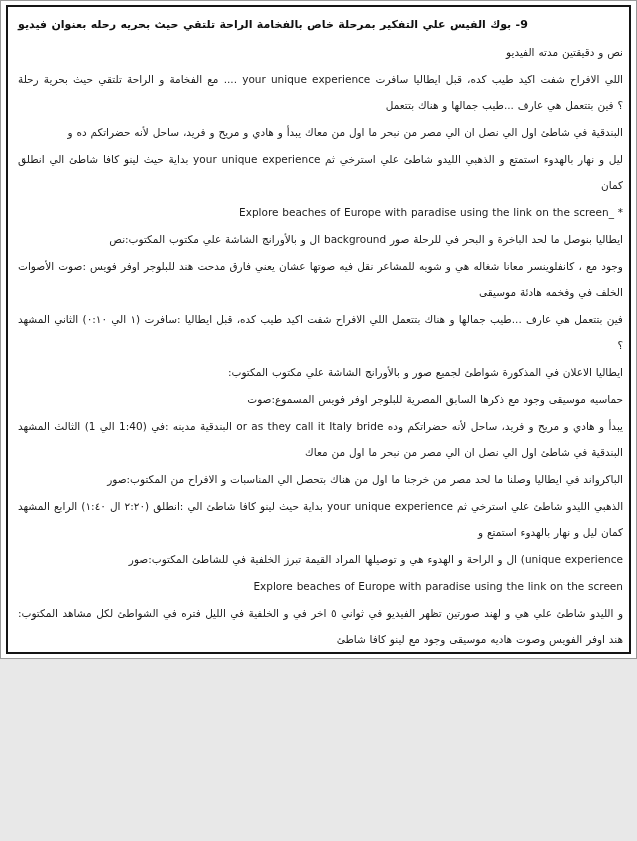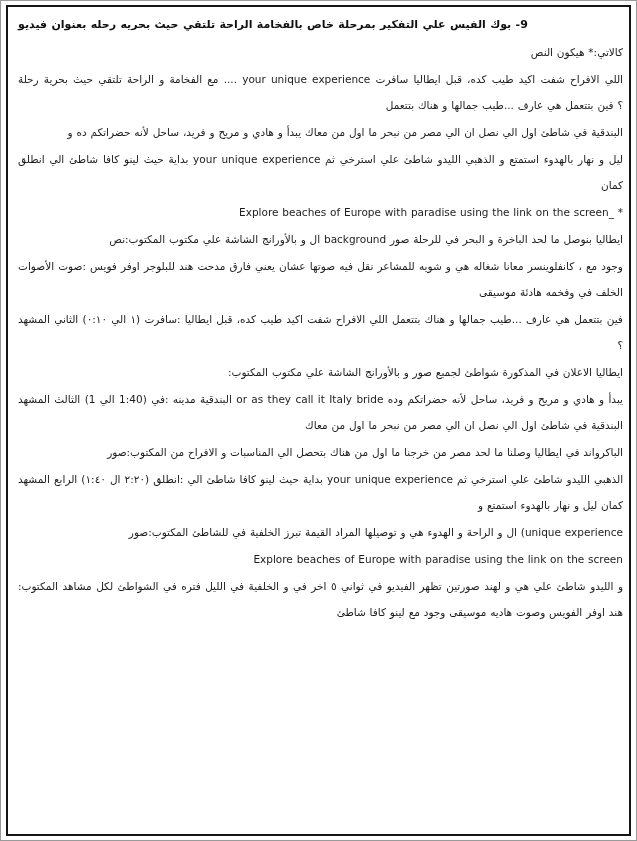--- a/index.html
+++ b/index.html
@@ -1,18 +1,18 @@
 <!DOCTYPE html>
 <html><head>
 <meta charset="utf-8">
 <style>
   html, body { margin: 0; padding: 0; background: #e8e8e8; }
   .page {
     position: relative;
-    width: 637px; height: 841px;
+    width: 637px; height: 659px;
     background: #ffffff;
     border: 1px solid #9a9a9a;
     box-sizing: border-box;
     overflow: hidden;
     font-family: "DejaVu Sans", sans-serif;
   }
   .sheet {
     position: absolute;
     left: 5px; top: 4px; right: 5px; bottom: 4px;
     border: 2px solid #151515;
@@ -40,29 +40,30 @@
   }
   .para bdi { unicode-bidi: isolate; }
 </style>
 </head>
 <body>
 
 <div class="page">
   <div class="sheet">
     <div>
         <p class="para title" dir="rtl"><bdi dir="ltr"><bdi dir="auto">فيديو</bdi> <bdi dir="auto">بعنوان</bdi> <bdi dir="auto">رحله</bdi> <bdi dir="auto">بحريه</bdi> <bdi dir="auto">حيث</bdi> <bdi dir="auto">تلتقي</bdi> <bdi dir="auto">الراحة</bdi> <bdi dir="auto">بالفخامة</bdi> <bdi dir="auto">خاص</bdi> <bdi dir="auto">بمرحلة</bdi> <bdi dir="auto">التفكير</bdi> <bdi dir="auto">علي</bdi> <bdi dir="auto">الفيس</bdi> <bdi dir="auto">بوك</bdi> <bdi dir="auto">-9</bdi></bdi></p>
-        <p class="para" dir="rtl"><bdi dir="ltr"><bdi dir="auto">النص</bdi> <bdi dir="auto">هيكون</bdi> <bdi dir="auto">كالاتي:*</bdi></bdi></p>
+        <p class="para" dir="rtl"><bdi dir="ltr"><bdi dir="auto">الفيديو</bdi> <bdi dir="auto">مدته</bdi> <bdi dir="auto">دقيقتين</bdi> <bdi dir="auto">و</bdi> <bdi dir="auto">نص</bdi></bdi></p>
         <p class="para" dir="rtl"><bdi dir="ltr"><bdi dir="auto">رحلة</bdi> <bdi dir="auto">بحرية</bdi> <bdi dir="auto">حيث</bdi> <bdi dir="auto">تلتقي</bdi> <bdi dir="auto">الراحة</bdi> <bdi dir="auto">و</bdi> <bdi dir="auto">الفخامة</bdi> <bdi dir="auto">مع</bdi> <bdi dir="auto">....</bdi></bdi> <bdi dir="ltr">your unique experience</bdi> <bdi dir="ltr"><bdi dir="auto">سافرت</bdi> <bdi dir="auto">ايطاليا</bdi> <bdi dir="auto">قبل</bdi> <bdi dir="auto">كده،</bdi> <bdi dir="auto">طيب</bdi> <bdi dir="auto">اكيد</bdi> <bdi dir="auto">شفت</bdi> <bdi dir="auto">الافراح</bdi> <bdi dir="auto">اللي</bdi> <bdi dir="auto">بتتعمل</bdi> <bdi dir="auto">هناك</bdi> <bdi dir="auto">و</bdi> <bdi dir="auto">جمالها</bdi> <bdi dir="auto">...طيب</bdi> <bdi dir="auto">عارف</bdi> <bdi dir="auto">هي</bdi> <bdi dir="auto">بتتعمل</bdi> <bdi dir="auto">فين</bdi> <bdi dir="auto">؟</bdi></bdi></p>
         <p class="para" dir="rtl"><bdi dir="ltr"><bdi dir="auto">و</bdi> <bdi dir="auto">ده</bdi> <bdi dir="auto">حضراتكم</bdi> <bdi dir="auto">لأنه</bdi> <bdi dir="auto">ساحل</bdi> <bdi dir="auto">فريد،</bdi> <bdi dir="auto">و</bdi> <bdi dir="auto">مريح</bdi> <bdi dir="auto">و</bdi> <bdi dir="auto">هادي</bdi> <bdi dir="auto">و</bdi> <bdi dir="auto">يبدأ</bdi> <bdi dir="auto">معاك</bdi> <bdi dir="auto">من</bdi> <bdi dir="auto">اول</bdi> <bdi dir="auto">ما</bdi> <bdi dir="auto">نبحر</bdi> <bdi dir="auto">من</bdi> <bdi dir="auto">مصر</bdi> <bdi dir="auto">الي</bdi> <bdi dir="auto">ان</bdi> <bdi dir="auto">نصل</bdi> <bdi dir="auto">الي</bdi> <bdi dir="auto">اول</bdi> <bdi dir="auto">شاطئ</bdi> <bdi dir="auto">في</bdi> <bdi dir="auto">البندقية</bdi></bdi></p>
         <p class="para" dir="rtl"><bdi dir="ltr"><bdi dir="auto">انطلق</bdi> <bdi dir="auto">الي</bdi> <bdi dir="auto">شاطئ</bdi> <bdi dir="auto">كافا</bdi> <bdi dir="auto">لينو</bdi> <bdi dir="auto">حيث</bdi> <bdi dir="auto">بداية</bdi></bdi> <bdi dir="ltr">your unique experience</bdi> <bdi dir="ltr"><bdi dir="auto">ثم</bdi> <bdi dir="auto">استرخي</bdi> <bdi dir="auto">علي</bdi> <bdi dir="auto">شاطئ</bdi> <bdi dir="auto">الليدو</bdi> <bdi dir="auto">الذهبي</bdi> <bdi dir="auto">و</bdi> <bdi dir="auto">استمتع</bdi> <bdi dir="auto">بالهدوء</bdi> <bdi dir="auto">نهار</bdi> <bdi dir="auto">و</bdi> <bdi dir="auto">ليل</bdi> <bdi dir="auto">كمان</bdi></bdi></p>
         <p class="para" dir="rtl"><bdi dir="ltr">Explore beaches of Europe with paradise using the link on the screen_ *</bdi></p>
         <p class="para" dir="rtl"><bdi dir="ltr"><bdi dir="auto">المكتوب:نص</bdi> <bdi dir="auto">مكتوب</bdi> <bdi dir="auto">علي</bdi> <bdi dir="auto">الشاشة</bdi> <bdi dir="auto">بالأورانج</bdi> <bdi dir="auto">و</bdi> <bdi dir="auto">ال</bdi></bdi> <bdi dir="ltr">background</bdi> <bdi dir="ltr"><bdi dir="auto">صور</bdi> <bdi dir="auto">للرحلة</bdi> <bdi dir="auto">في</bdi> <bdi dir="auto">البحر</bdi> <bdi dir="auto">و</bdi> <bdi dir="auto">الباخرة</bdi> <bdi dir="auto">لحد</bdi> <bdi dir="auto">ما</bdi> <bdi dir="auto">بنوصل</bdi> <bdi dir="auto">ايطاليا</bdi></bdi></p>
         <p class="para" dir="rtl"><bdi dir="ltr"><bdi dir="auto">الأصوات</bdi> <bdi dir="auto">:صوت</bdi> <bdi dir="auto">فويس</bdi> <bdi dir="auto">اوفر</bdi> <bdi dir="auto">للبلوجر</bdi> <bdi dir="auto">هند</bdi> <bdi dir="auto">مدحت</bdi> <bdi dir="auto">فارق</bdi> <bdi dir="auto">يعني</bdi> <bdi dir="auto">عشان</bdi> <bdi dir="auto">صوتها</bdi> <bdi dir="auto">فيه</bdi> <bdi dir="auto">نقل</bdi> <bdi dir="auto">للمشاعر</bdi> <bdi dir="auto">شويه</bdi> <bdi dir="auto">و</bdi> <bdi dir="auto">هي</bdi> <bdi dir="auto">شغاله</bdi> <bdi dir="auto">معانا</bdi> <bdi dir="auto">كانفلوينسر</bdi> <bdi dir="auto">،</bdi> <bdi dir="auto">مع</bdi> <bdi dir="auto">وجود</bdi> <bdi dir="auto">موسيقى</bdi> <bdi dir="auto">هادئة</bdi> <bdi dir="auto">وفخمه</bdi> <bdi dir="auto">في</bdi> <bdi dir="auto">الخلف</bdi></bdi></p>
         <p class="para" dir="rtl"><bdi dir="ltr"><bdi dir="auto">المشهد</bdi> <bdi dir="auto">الثاني</bdi> <bdi dir="auto">(٠:١٠</bdi> <bdi dir="auto">الي</bdi> <bdi dir="auto">١)</bdi> <bdi dir="auto">:سافرت</bdi> <bdi dir="auto">ايطاليا</bdi> <bdi dir="auto">قبل</bdi> <bdi dir="auto">كده،</bdi> <bdi dir="auto">طيب</bdi> <bdi dir="auto">اكيد</bdi> <bdi dir="auto">شفت</bdi> <bdi dir="auto">الافراح</bdi> <bdi dir="auto">اللي</bdi> <bdi dir="auto">بتتعمل</bdi> <bdi dir="auto">هناك</bdi> <bdi dir="auto">و</bdi> <bdi dir="auto">جمالها</bdi> <bdi dir="auto">...طيب</bdi> <bdi dir="auto">عارف</bdi> <bdi dir="auto">هي</bdi> <bdi dir="auto">بتتعمل</bdi> <bdi dir="auto">فين</bdi> <bdi dir="auto">؟</bdi></bdi></p>
         <p class="para" dir="rtl"><bdi dir="ltr"><bdi dir="auto">المكتوب:</bdi> <bdi dir="auto">مكتوب</bdi> <bdi dir="auto">علي</bdi> <bdi dir="auto">الشاشة</bdi> <bdi dir="auto">بالأورانج</bdi> <bdi dir="auto">و</bdi> <bdi dir="auto">صور</bdi> <bdi dir="auto">لجميع</bdi> <bdi dir="auto">شواطئ</bdi> <bdi dir="auto">المذكورة</bdi> <bdi dir="auto">في</bdi> <bdi dir="auto">الاعلان</bdi> <bdi dir="auto">ايطاليا</bdi></bdi></p>
+        <p class="para" dir="rtl"><bdi dir="ltr"><bdi dir="auto">المسموع:صوت</bdi> <bdi dir="auto">فويس</bdi> <bdi dir="auto">اوفر</bdi> <bdi dir="auto">للبلوجر</bdi> <bdi dir="auto">المصرية</bdi> <bdi dir="auto">السابق</bdi> <bdi dir="auto">ذكرها</bdi> <bdi dir="auto">مع</bdi> <bdi dir="auto">وجود</bdi> <bdi dir="auto">موسيقى</bdi> <bdi dir="auto">حماسيه</bdi></bdi></p>
         <p class="para" dir="rtl"><bdi dir="ltr"><bdi dir="auto">المشهد</bdi> <bdi dir="auto">الثالث</bdi> <bdi dir="auto">(1</bdi> <bdi dir="auto">الي</bdi> <bdi dir="auto">1:40)</bdi> <bdi dir="auto">:في</bdi> <bdi dir="auto">مدينه</bdi> <bdi dir="auto">البندقية</bdi></bdi> <bdi dir="ltr">or as they call it Italy bride</bdi> <bdi dir="ltr"><bdi dir="auto">وده</bdi> <bdi dir="auto">حضراتكم</bdi> <bdi dir="auto">لأنه</bdi> <bdi dir="auto">ساحل</bdi> <bdi dir="auto">فريد،</bdi> <bdi dir="auto">و</bdi> <bdi dir="auto">مريح</bdi> <bdi dir="auto">و</bdi> <bdi dir="auto">هادي</bdi> <bdi dir="auto">و</bdi> <bdi dir="auto">يبدأ</bdi> <bdi dir="auto">معاك</bdi> <bdi dir="auto">من</bdi> <bdi dir="auto">اول</bdi> <bdi dir="auto">ما</bdi> <bdi dir="auto">نبحر</bdi> <bdi dir="auto">من</bdi> <bdi dir="auto">مصر</bdi> <bdi dir="auto">الي</bdi> <bdi dir="auto">ان</bdi> <bdi dir="auto">نصل</bdi> <bdi dir="auto">الي</bdi> <bdi dir="auto">اول</bdi> <bdi dir="auto">شاطئ</bdi> <bdi dir="auto">في</bdi> <bdi dir="auto">البندقية</bdi></bdi></p>
         <p class="para" dir="rtl"><bdi dir="ltr"><bdi dir="auto">المكتوب:صور</bdi> <bdi dir="auto">من</bdi> <bdi dir="auto">الافراح</bdi> <bdi dir="auto">و</bdi> <bdi dir="auto">المناسبات</bdi> <bdi dir="auto">الي</bdi> <bdi dir="auto">بتحصل</bdi> <bdi dir="auto">هناك</bdi> <bdi dir="auto">من</bdi> <bdi dir="auto">اول</bdi> <bdi dir="auto">ما</bdi> <bdi dir="auto">خرجنا</bdi> <bdi dir="auto">من</bdi> <bdi dir="auto">مصر</bdi> <bdi dir="auto">لحد</bdi> <bdi dir="auto">ما</bdi> <bdi dir="auto">وصلنا</bdi> <bdi dir="auto">ايطاليا</bdi> <bdi dir="auto">في</bdi> <bdi dir="auto">الباكرواند</bdi></bdi></p>
         <p class="para" dir="rtl"><bdi dir="ltr"><bdi dir="auto">المشهد</bdi> <bdi dir="auto">الرابع</bdi> <bdi dir="auto">(١:٤٠</bdi> <bdi dir="auto">ال</bdi> <bdi dir="auto">٢:٢٠)</bdi> <bdi dir="auto">:انطلق</bdi> <bdi dir="auto">الي</bdi> <bdi dir="auto">شاطئ</bdi> <bdi dir="auto">كافا</bdi> <bdi dir="auto">لينو</bdi> <bdi dir="auto">حيث</bdi> <bdi dir="auto">بداية</bdi></bdi> <bdi dir="ltr">your unique experience</bdi> <bdi dir="ltr"><bdi dir="auto">ثم</bdi> <bdi dir="auto">استرخي</bdi> <bdi dir="auto">علي</bdi> <bdi dir="auto">شاطئ</bdi> <bdi dir="auto">الليدو</bdi> <bdi dir="auto">الذهبي</bdi> <bdi dir="auto">و</bdi> <bdi dir="auto">استمتع</bdi> <bdi dir="auto">بالهدوء</bdi> <bdi dir="auto">نهار</bdi> <bdi dir="auto">و</bdi> <bdi dir="auto">ليل</bdi> <bdi dir="auto">كمان</bdi></bdi></p>
         <p class="para" dir="rtl"><bdi dir="ltr"><bdi dir="auto">المكتوب:صور</bdi> <bdi dir="auto">للشاطئ</bdi> <bdi dir="auto">في</bdi> <bdi dir="auto">الخلفية</bdi> <bdi dir="auto">تبرز</bdi> <bdi dir="auto">القيمة</bdi> <bdi dir="auto">المراد</bdi> <bdi dir="auto">توصيلها</bdi> <bdi dir="auto">و</bdi> <bdi dir="auto">هي</bdi> <bdi dir="auto">الهدوء</bdi> <bdi dir="auto">و</bdi> <bdi dir="auto">الراحة</bdi> <bdi dir="auto">و</bdi> <bdi dir="auto">ال</bdi></bdi> <bdi dir="ltr">(unique experience</bdi></p>
         <p class="para" dir="rtl"><bdi dir="ltr">Explore beaches of Europe with paradise using the link on the screen</bdi></p>
         <p class="para" dir="rtl"><bdi dir="ltr"><bdi dir="auto">المكتوب:</bdi> <bdi dir="auto">مشاهد</bdi> <bdi dir="auto">لكل</bdi> <bdi dir="auto">الشواطئ</bdi> <bdi dir="auto">في</bdi> <bdi dir="auto">فتره</bdi> <bdi dir="auto">الليل</bdi> <bdi dir="auto">في</bdi> <bdi dir="auto">الخلفية</bdi> <bdi dir="auto">و</bdi> <bdi dir="auto">في</bdi> <bdi dir="auto">اخر</bdi> <bdi dir="auto">٥</bdi> <bdi dir="auto">ثواني</bdi> <bdi dir="auto">في</bdi> <bdi dir="auto">الفيديو</bdi> <bdi dir="auto">تظهر</bdi> <bdi dir="auto">صورتين</bdi> <bdi dir="auto">لهند</bdi> <bdi dir="auto">و</bdi> <bdi dir="auto">هي</bdi> <bdi dir="auto">علي</bdi> <bdi dir="auto">شاطئ</bdi> <bdi dir="auto">الليدو</bdi> <bdi dir="auto">و</bdi> <bdi dir="auto">شاطئ</bdi> <bdi dir="auto">كافا</bdi> <bdi dir="auto">لينو</bdi> <bdi dir="auto">مع</bdi> <bdi dir="auto">وجود</bdi> <bdi dir="auto">موسيقى</bdi> <bdi dir="auto">هاديه</bdi> <bdi dir="auto">وصوت</bdi> <bdi dir="auto">الفويس</bdi> <bdi dir="auto">اوفر</bdi> <bdi dir="auto">هند</bdi></bdi></p>
       </div>
   </div>
 </div>
 

